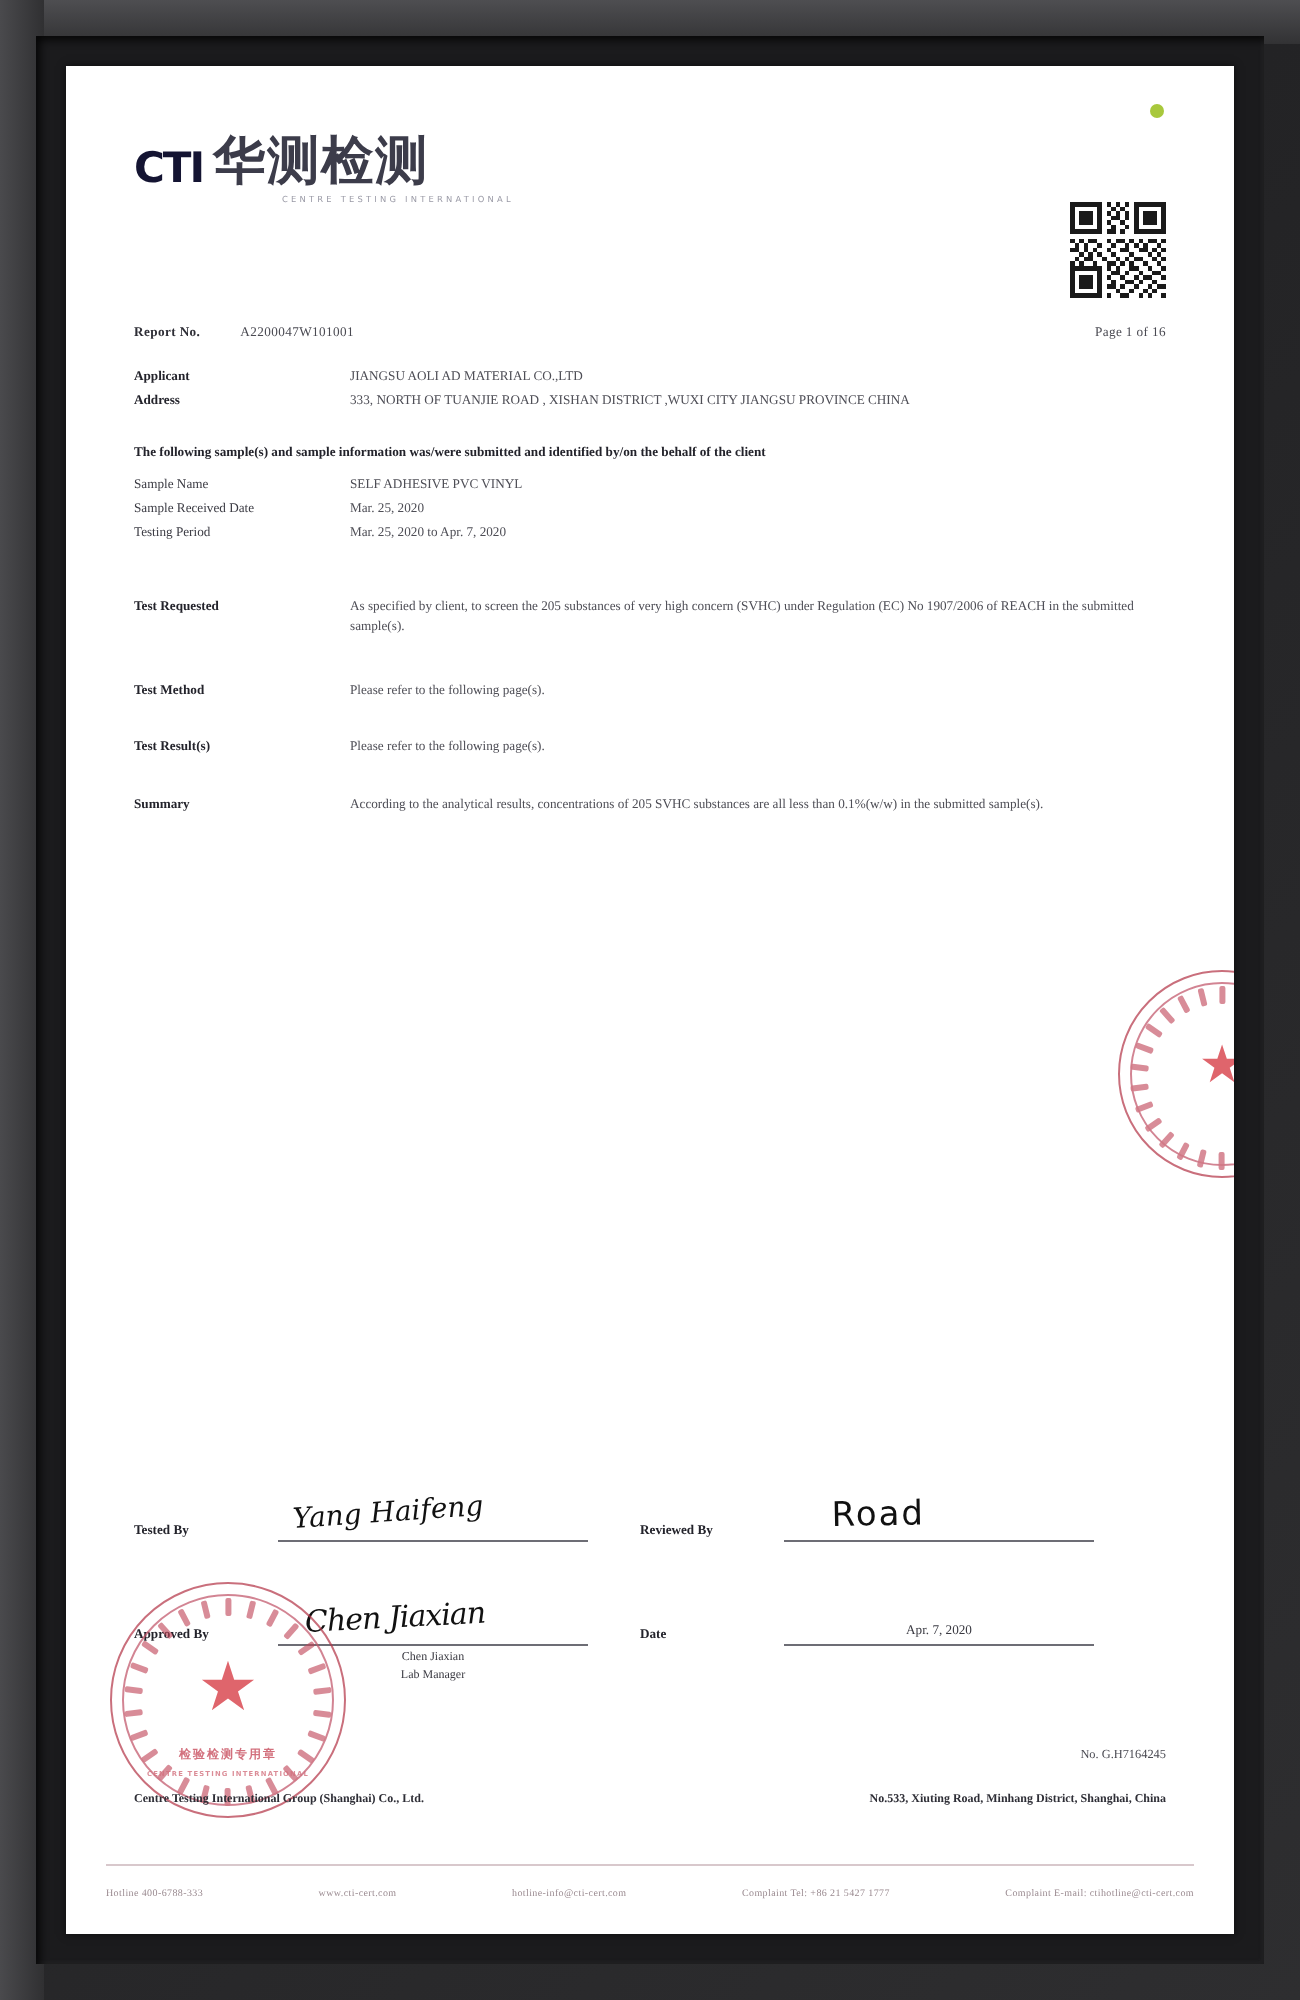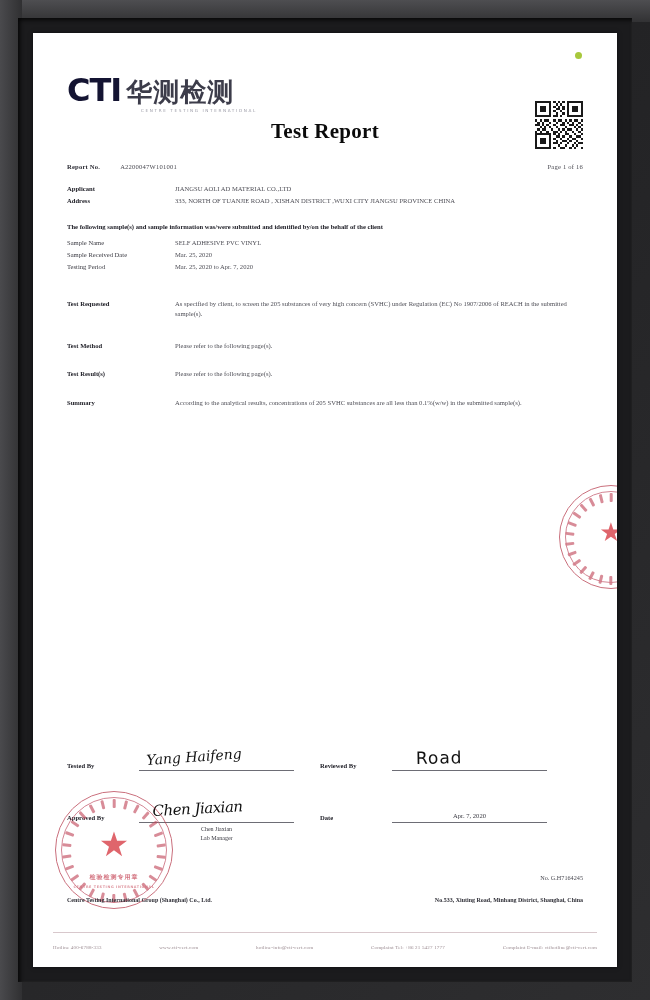--- a/index.html
+++ b/index.html
@@ -58,21 +58,21 @@
   
   .logo-row { position: relative; height: 46px; }
   .logo {
     display: flex;
     align-items: flex-end;
     gap: 5px;
   }
   .logo-cti {
     font-family: "DejaVu Sans", sans-serif;
     font-weight: bold;
-    font-size: 32px;
+    font-size: 21px;
     letter-spacing: -1px;
     color: #141432;
     line-height: 1;
     position: relative;
     margin-top: 15px;
   }
   .logo-dot {
     position: absolute;
     width: 7px; height: 7px;
     border-radius: 50%;
@@ -347,21 +347,20 @@
       <div class="logo-row">
         <div class="logo">
           <span class="logo-cti">CTI</span>
           <span class="logo-dot"></span>
           <span class="logo-cn">华测检测</span>
         </div>
         <div class="logo-sub">CENTRE TESTING INTERNATIONAL</div>
       </div>
 
       <div class="title-block">
-        <div class="doc-title">Test Report</div>
         <div class="qr">
           <svg width="48" height="48" viewBox="0 0 21 21" shape-rendering="crispEdges">
             <rect width="21" height="21" fill="#ffffff"></rect>
             <g fill="#1a1a1a">
               <rect x="0" y="0" width="7" height="1"></rect>
                 <rect x="0" y="6" width="7" height="1"></rect>
               <rect x="0" y="0" width="1" height="7"></rect>
                 <rect x="6" y="0" width="1" height="7"></rect>
               <rect x="2" y="2" width="3" height="3"></rect>
               <rect x="14" y="0" width="7" height="1"></rect>

